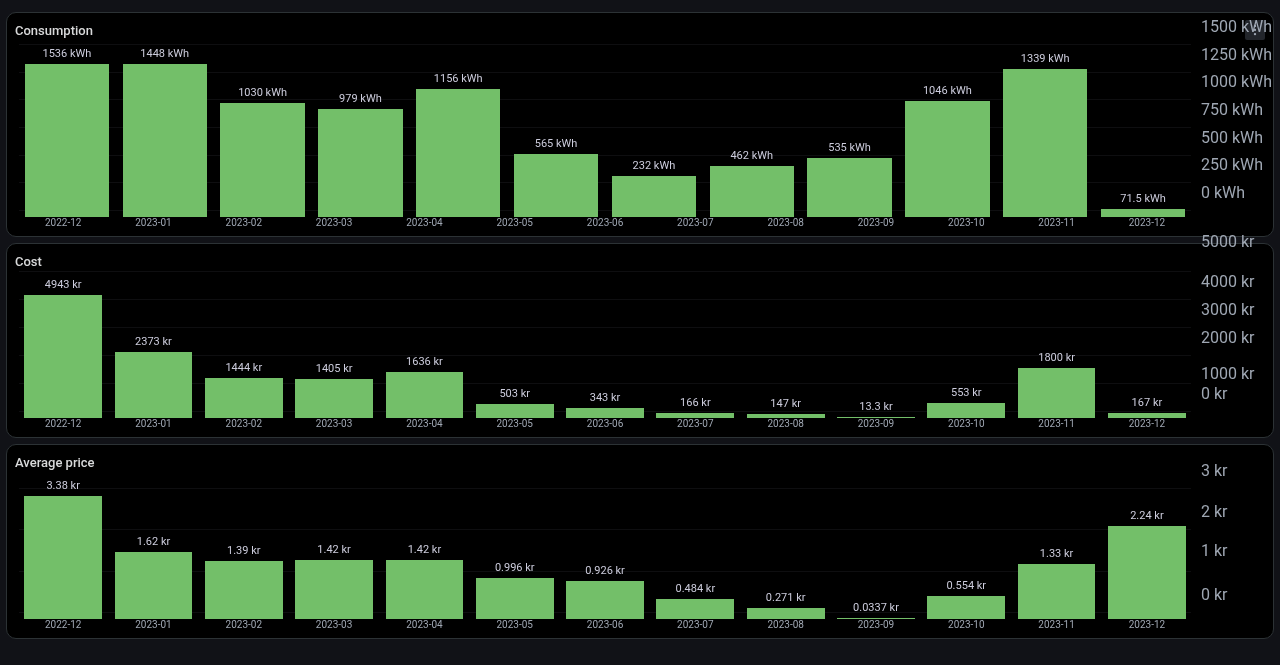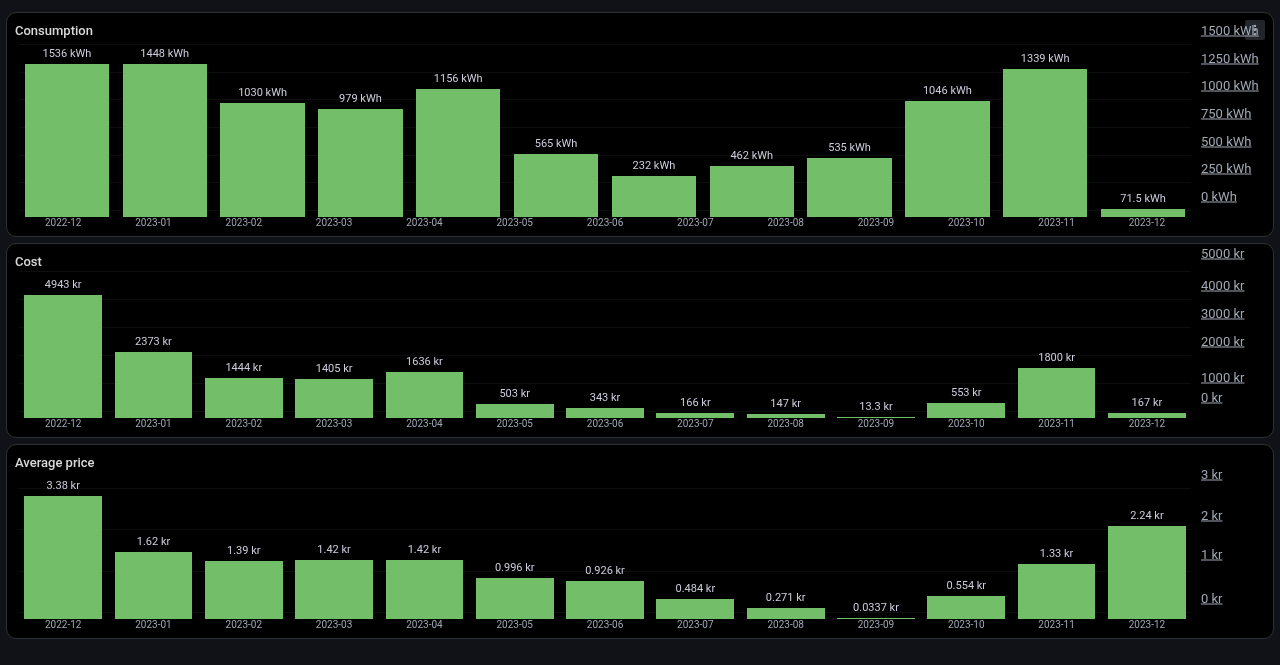--- a/index.html
+++ b/index.html
@@ -100,25 +100,24 @@
     white-space: nowrap;
   }
   .y-axis {
     width: 70px;
     position: relative;
     flex-shrink: 0;
   }
   .y-tick {
     position: absolute;
     left: 6px;
-    font-size: 13px;
+    font-size: 16px;
     color: #9fa7b3;
     transform: translateY(-50%);
     white-space: nowrap;
-    text-decoration: underline;
   }
   .plot-row {
     position: relative;
   }
 </style>
 </head>
 <body>
 
 <div id="root">
     <div class="panel">
@@ -311,21 +310,21 @@
             <div class="x-tick">2023-11</div>
             <div class="x-tick">2023-12</div>
           </div>
         </div>
         <div class="y-axis" style="height: 140px;">
           <div class="y-tick" style="bottom: 0px;">0 kr</div>
           <div class="y-tick" style="bottom: 20px;">1000 kr</div>
           <div class="y-tick" style="bottom: 56px;">2000 kr</div>
           <div class="y-tick" style="bottom: 84px;">3000 kr</div>
           <div class="y-tick" style="bottom: 112px;">4000 kr</div>
-          <div class="y-tick" style="bottom: 144px;">5000 kr</div>
+          <div class="y-tick" style="bottom: 152px;">5000 kr</div>
         </div>
       </div>
     </div>
     <div class="panel">
       <div class="panel-header">
         <div class="panel-title">Average price</div>
       </div>
       <div class="chart-wrap">
         <div style="flex: 1 1 0%;">
           <div class="plot-row" style="height: 140px;">

